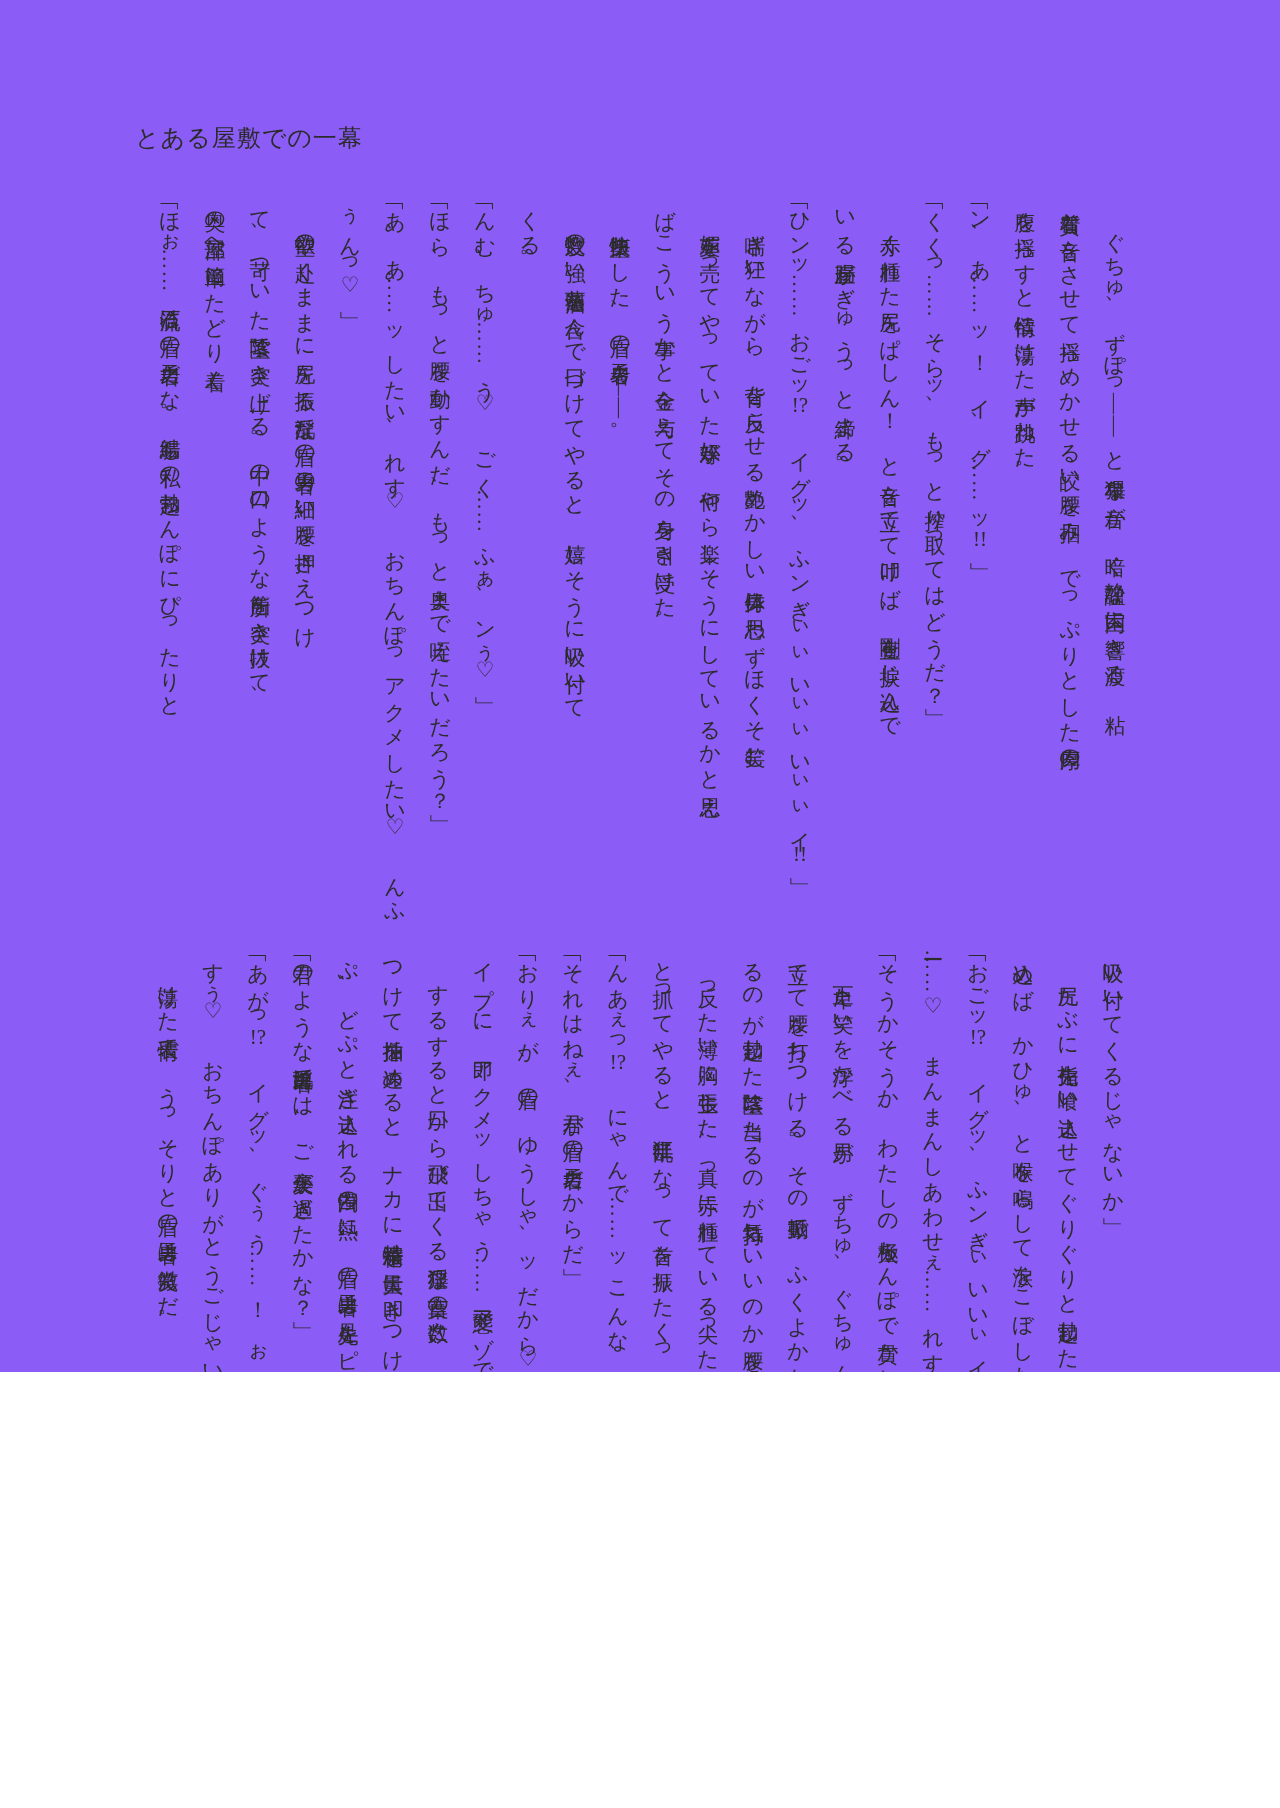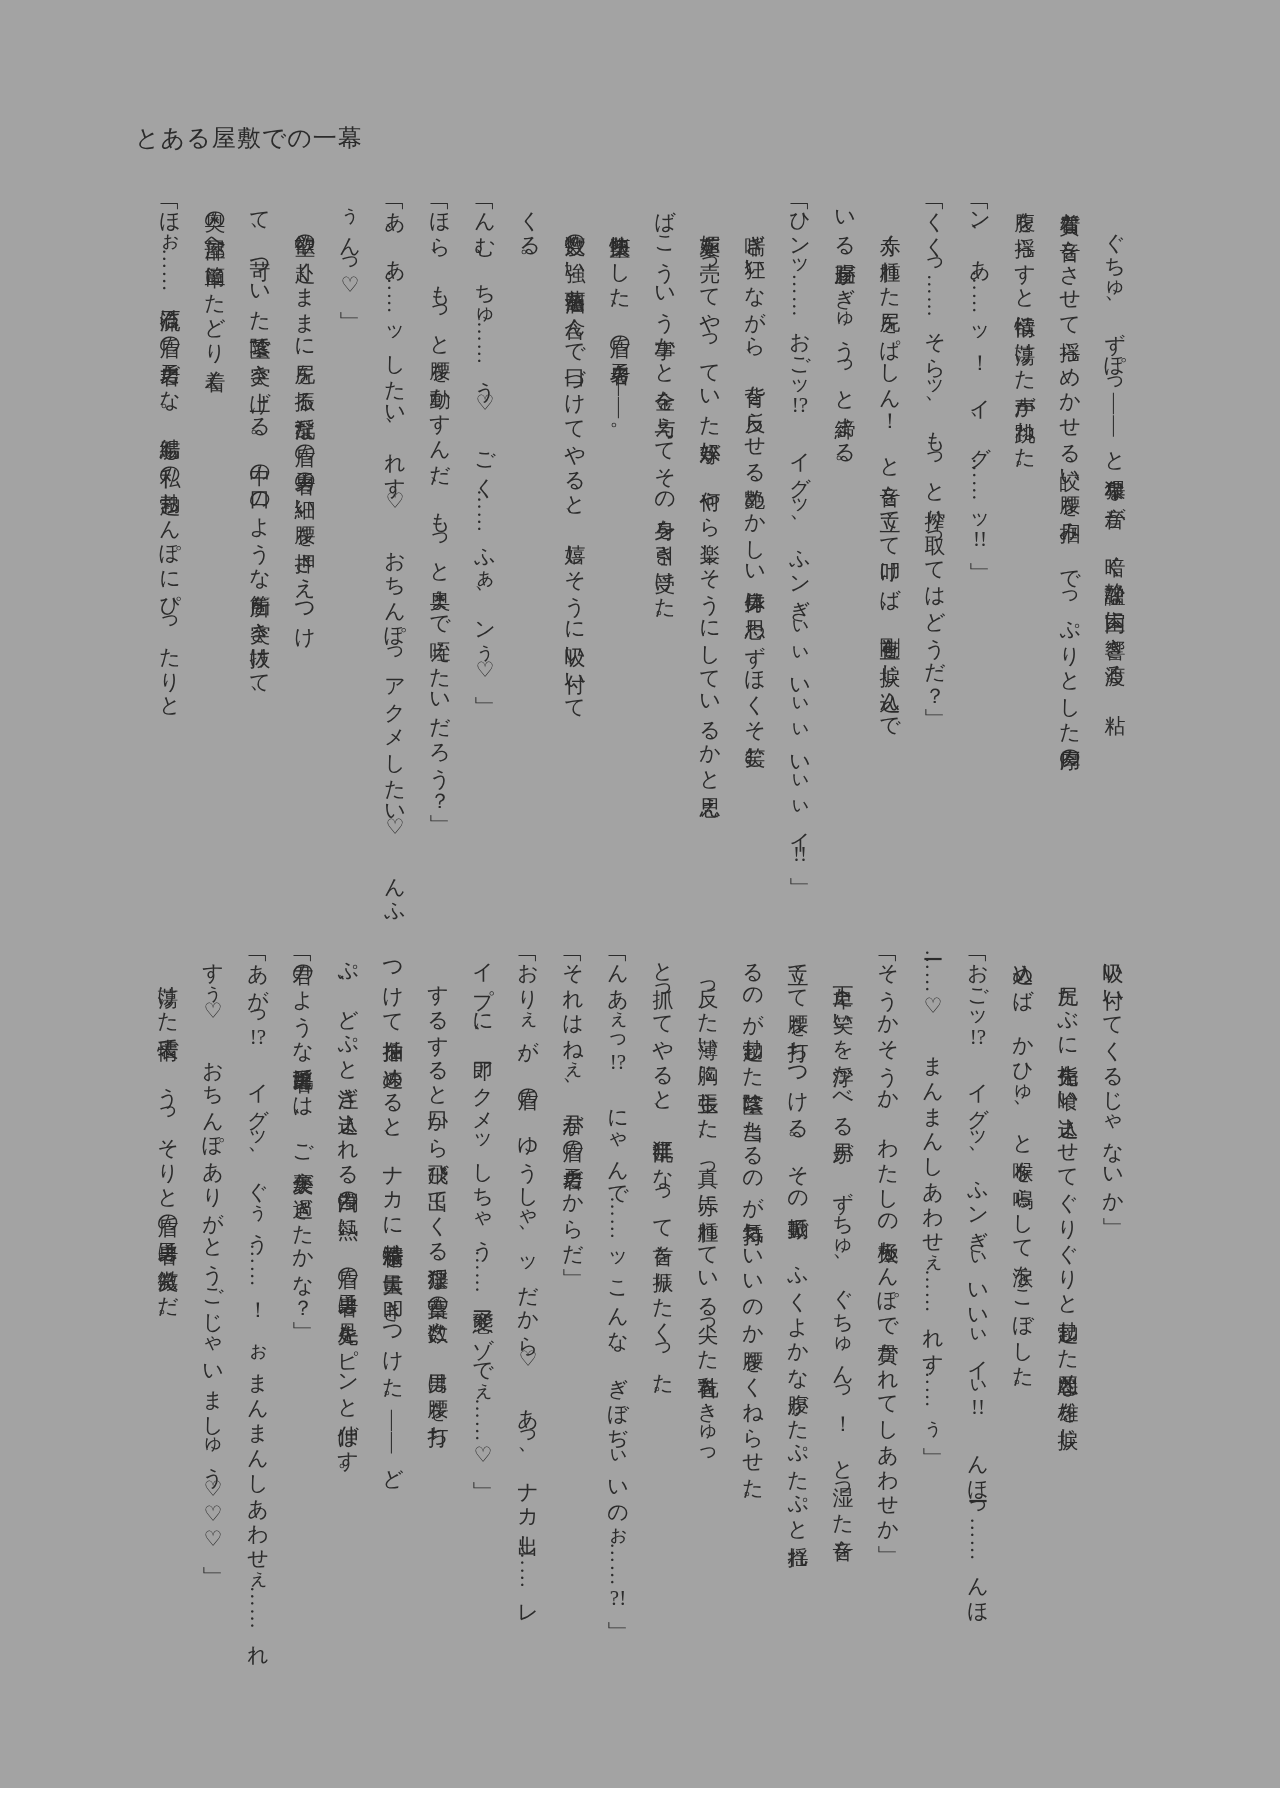--- a/index.html
+++ b/index.html
@@ -3,22 +3,22 @@
 <meta charset="utf-8">
 <style>
   html, body {
     margin: 0;
     padding: 0;
     background: #ffffff;
   }
   .page {
     position: relative;
     width: 1280px;
-    height: 1788px;
-    background: #a3a3a3;
+    height: 1372px;
+    background: #8b5cf6;
     color: #2b2b2b;
     font-family: "Liberation Serif", "DejaVu Serif", serif;
     overflow: hidden;
   }
   .title {
     position: absolute;
     left: 135px;
     top: 122px;
     margin: 0;
     font-size: 24px;

